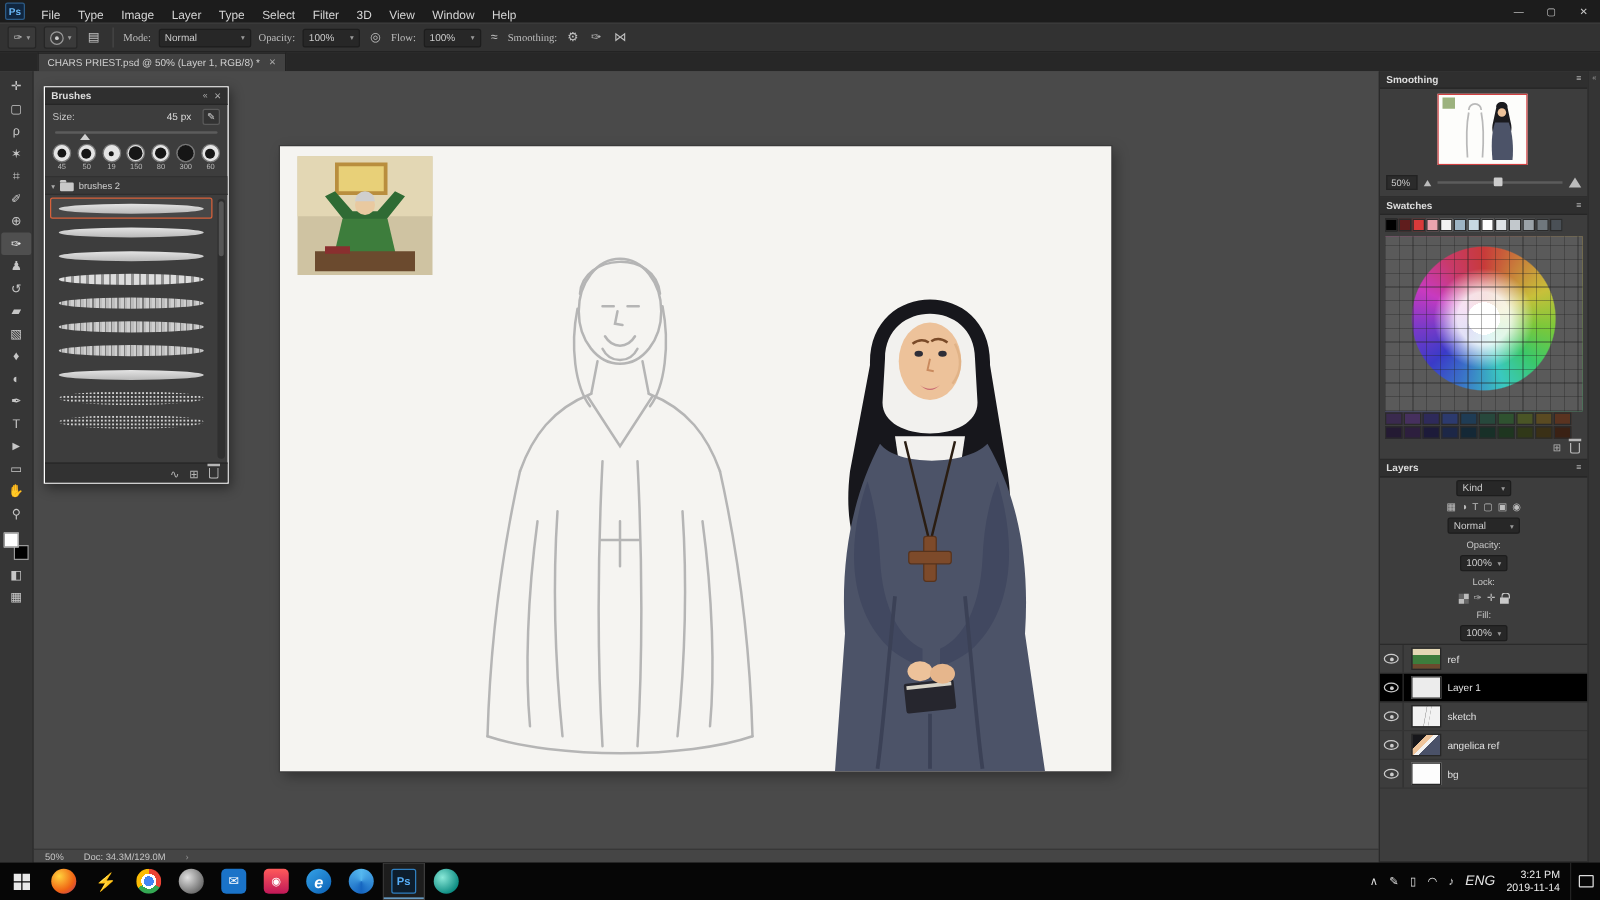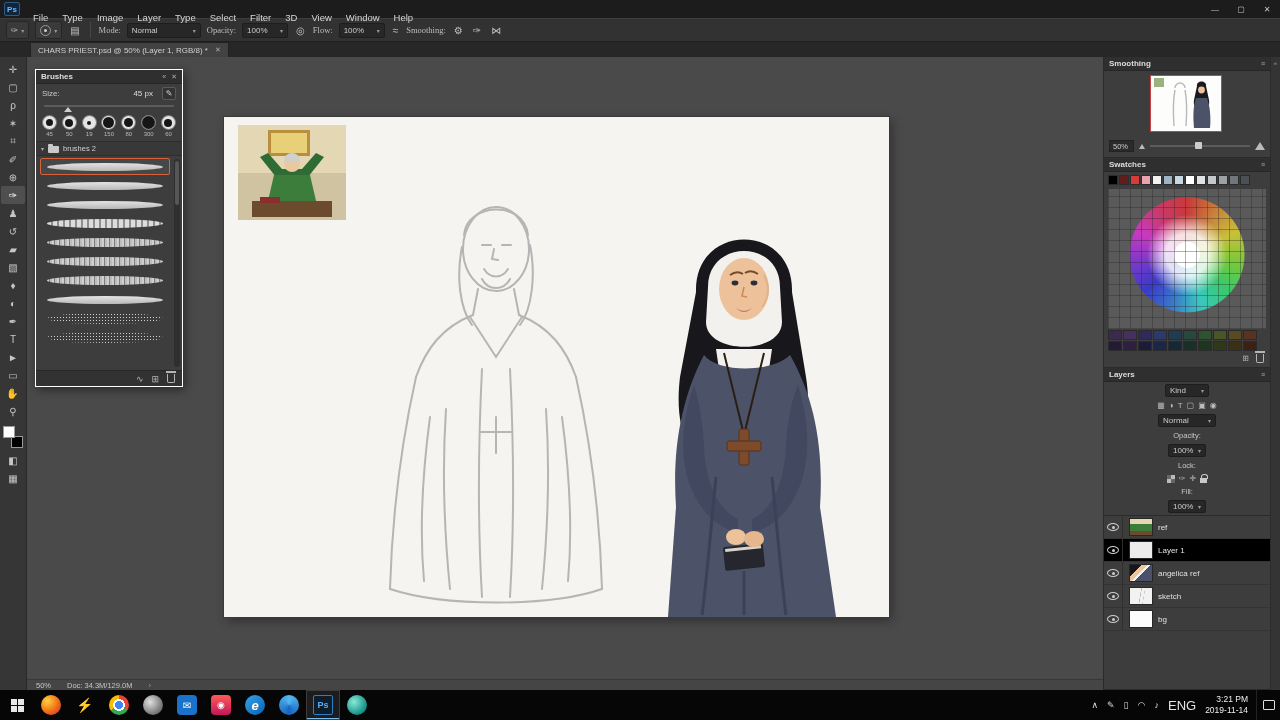--- a/index.html
+++ b/index.html
@@ -4,21 +4,21 @@
 <style>
   * { margin:0; padding:0; box-sizing:border-box; }
   html,body { width:1280px; height:720px; }
   body { font-family:"Liberation Sans", sans-serif; background:#000; overflow:hidden; }
   .screen { position:relative; width:1280px; height:720px; background:#4a4a4a; overflow:hidden; }
 
   
   .menubar { position:absolute; top:0; left:0; width:100%; height:18px; background:#1c1c1c; display:flex; align-items:center; z-index:50; }
   .ps-logo { width:16px; height:14px; margin:0 6px 0 4px; background:#10263f; color:#6ab8f7; font-size:8px; font-weight:bold; display:flex; align-items:center; justify-content:center; border:1px solid #2c5b86; border-radius:2px; }
   .menus { display:flex; height:100%; }
-  .menu-item { padding:9px 7px; font-size:9.5px; color:#d6d6d6; line-height:18px; cursor:default; }
+  .menu-item { padding:4px 7px; font-size:9.5px; color:#d6d6d6; line-height:18px; cursor:default; }
   .win-controls { margin-left:auto; display:flex; height:100%; }
   .win-btn { width:26px; display:flex; align-items:center; justify-content:center; font-size:8px; color:#c8c8c8; }
 
   
   .optionsbar { position:absolute; top:18px; left:0; width:100%; height:24px; background:#323232; border-top:1px solid #3e3e3e; border-bottom:1px solid #1f1f1f; display:flex; align-items:center; padding:0 6px; gap:6px; color:#c8c8c8; font-size:8.5px; }
   .tool-preset, .brush-tip { display:flex; align-items:center; gap:3px; background:#3a3a3a; border:1px solid #262626; border-radius:2px; height:18px; padding:0 4px; }
   .tip-circle { width:11px; height:11px; border:1px solid #999; border-radius:50%; display:inline-block; position:relative; }
   .tip-circle::after { content:""; position:absolute; inset:3px; background:#ccc; border-radius:50%; }
   .arr { font-size:6px; color:#9a9a9a; }
   .ob-icon { font-size:10px; color:#c0c0c0; padding:0 2px; }
@@ -152,21 +152,21 @@
   .ic-gray { background:radial-gradient(circle at 35% 35%, #e0e0e0, #6a6a6a 75%); }
   .ic-mail { border-radius:4px; background:#1a73c8; font-size:10px; }
   .ic-red { border-radius:4px; background:linear-gradient(#ff5a5a,#c01858); font-size:9px; }
   .ic-edge { background:linear-gradient(140deg,#35a3e8,#0a5fb4); font-weight:bold; font-style:italic; font-size:13px; }
   .ic-blue { background:conic-gradient(#55b8f0,#1565c0,#55b8f0); }
   .ic-teal { background:radial-gradient(circle at 35% 35%, #8ae8d8, #0a8a80 75%); }
   .tb-btn.active { background:#1d1d1d; box-shadow:inset 0 0 0 1px #3c3c3c, inset 0 -2px 0 #76b9ed; }
   .ps-ic { width:20px; height:20px; border-radius:2px; background:#0d1d2c; border:1px solid #2f7fc0; color:#57aef7; font-weight:bold; font-size:9px; display:flex; align-items:center; justify-content:center; }
   .tray { margin-left:auto; display:flex; align-items:center; gap:9px; padding:0 8px; color:#e4e4e4; font-size:9px; }
   .tray .ic { font-size:9px; color:#ddd; }
-  .lang { font-size:13px; }
+  .lang { font-size:11px;font-style:italic; }
   .clock { display:flex; flex-direction:column; align-items:flex-end; justify-content:center; font-size:8.5px; line-height:1.25; color:#eee; }
   .action-center { width:24px; border-left:1px solid #222; display:flex; align-items:center; justify-content:center; }
   .ac-ic { width:12px; height:10px; border:1px solid #ddd; border-radius:1px; }
 </style>
 </head>
 <body>
 
 <div class="screen">
 
   <header class="menubar">
@@ -639,29 +639,29 @@
               <span class="eye-cell">
                   <span class="eye"></span>
                 </span>
               <span class="layer-thumb t-layer1"></span>
               <span class="layer-name">Layer 1</span>
             </div>
             <div class="layer-row">
               <span class="eye-cell">
                   <span class="eye"></span>
                 </span>
-              <span class="layer-thumb t-angelica"></span>
-              <span class="layer-name">angelica ref</span>
+              <span class="layer-thumb t-sketch"></span>
+              <span class="layer-name">sketch</span>
             </div>
             <div class="layer-row">
               <span class="eye-cell">
                   <span class="eye"></span>
                 </span>
-              <span class="layer-thumb t-sketch"></span>
-              <span class="layer-name">sketch</span>
+              <span class="layer-thumb t-angelica"></span>
+              <span class="layer-name">angelica ref</span>
             </div>
             <div class="layer-row">
               <span class="eye-cell">
                   <span class="eye"></span>
                 </span>
               <span class="layer-thumb t-bg"></span>
               <span class="layer-name">bg</span>
             </div>
           </div>
         </div>

